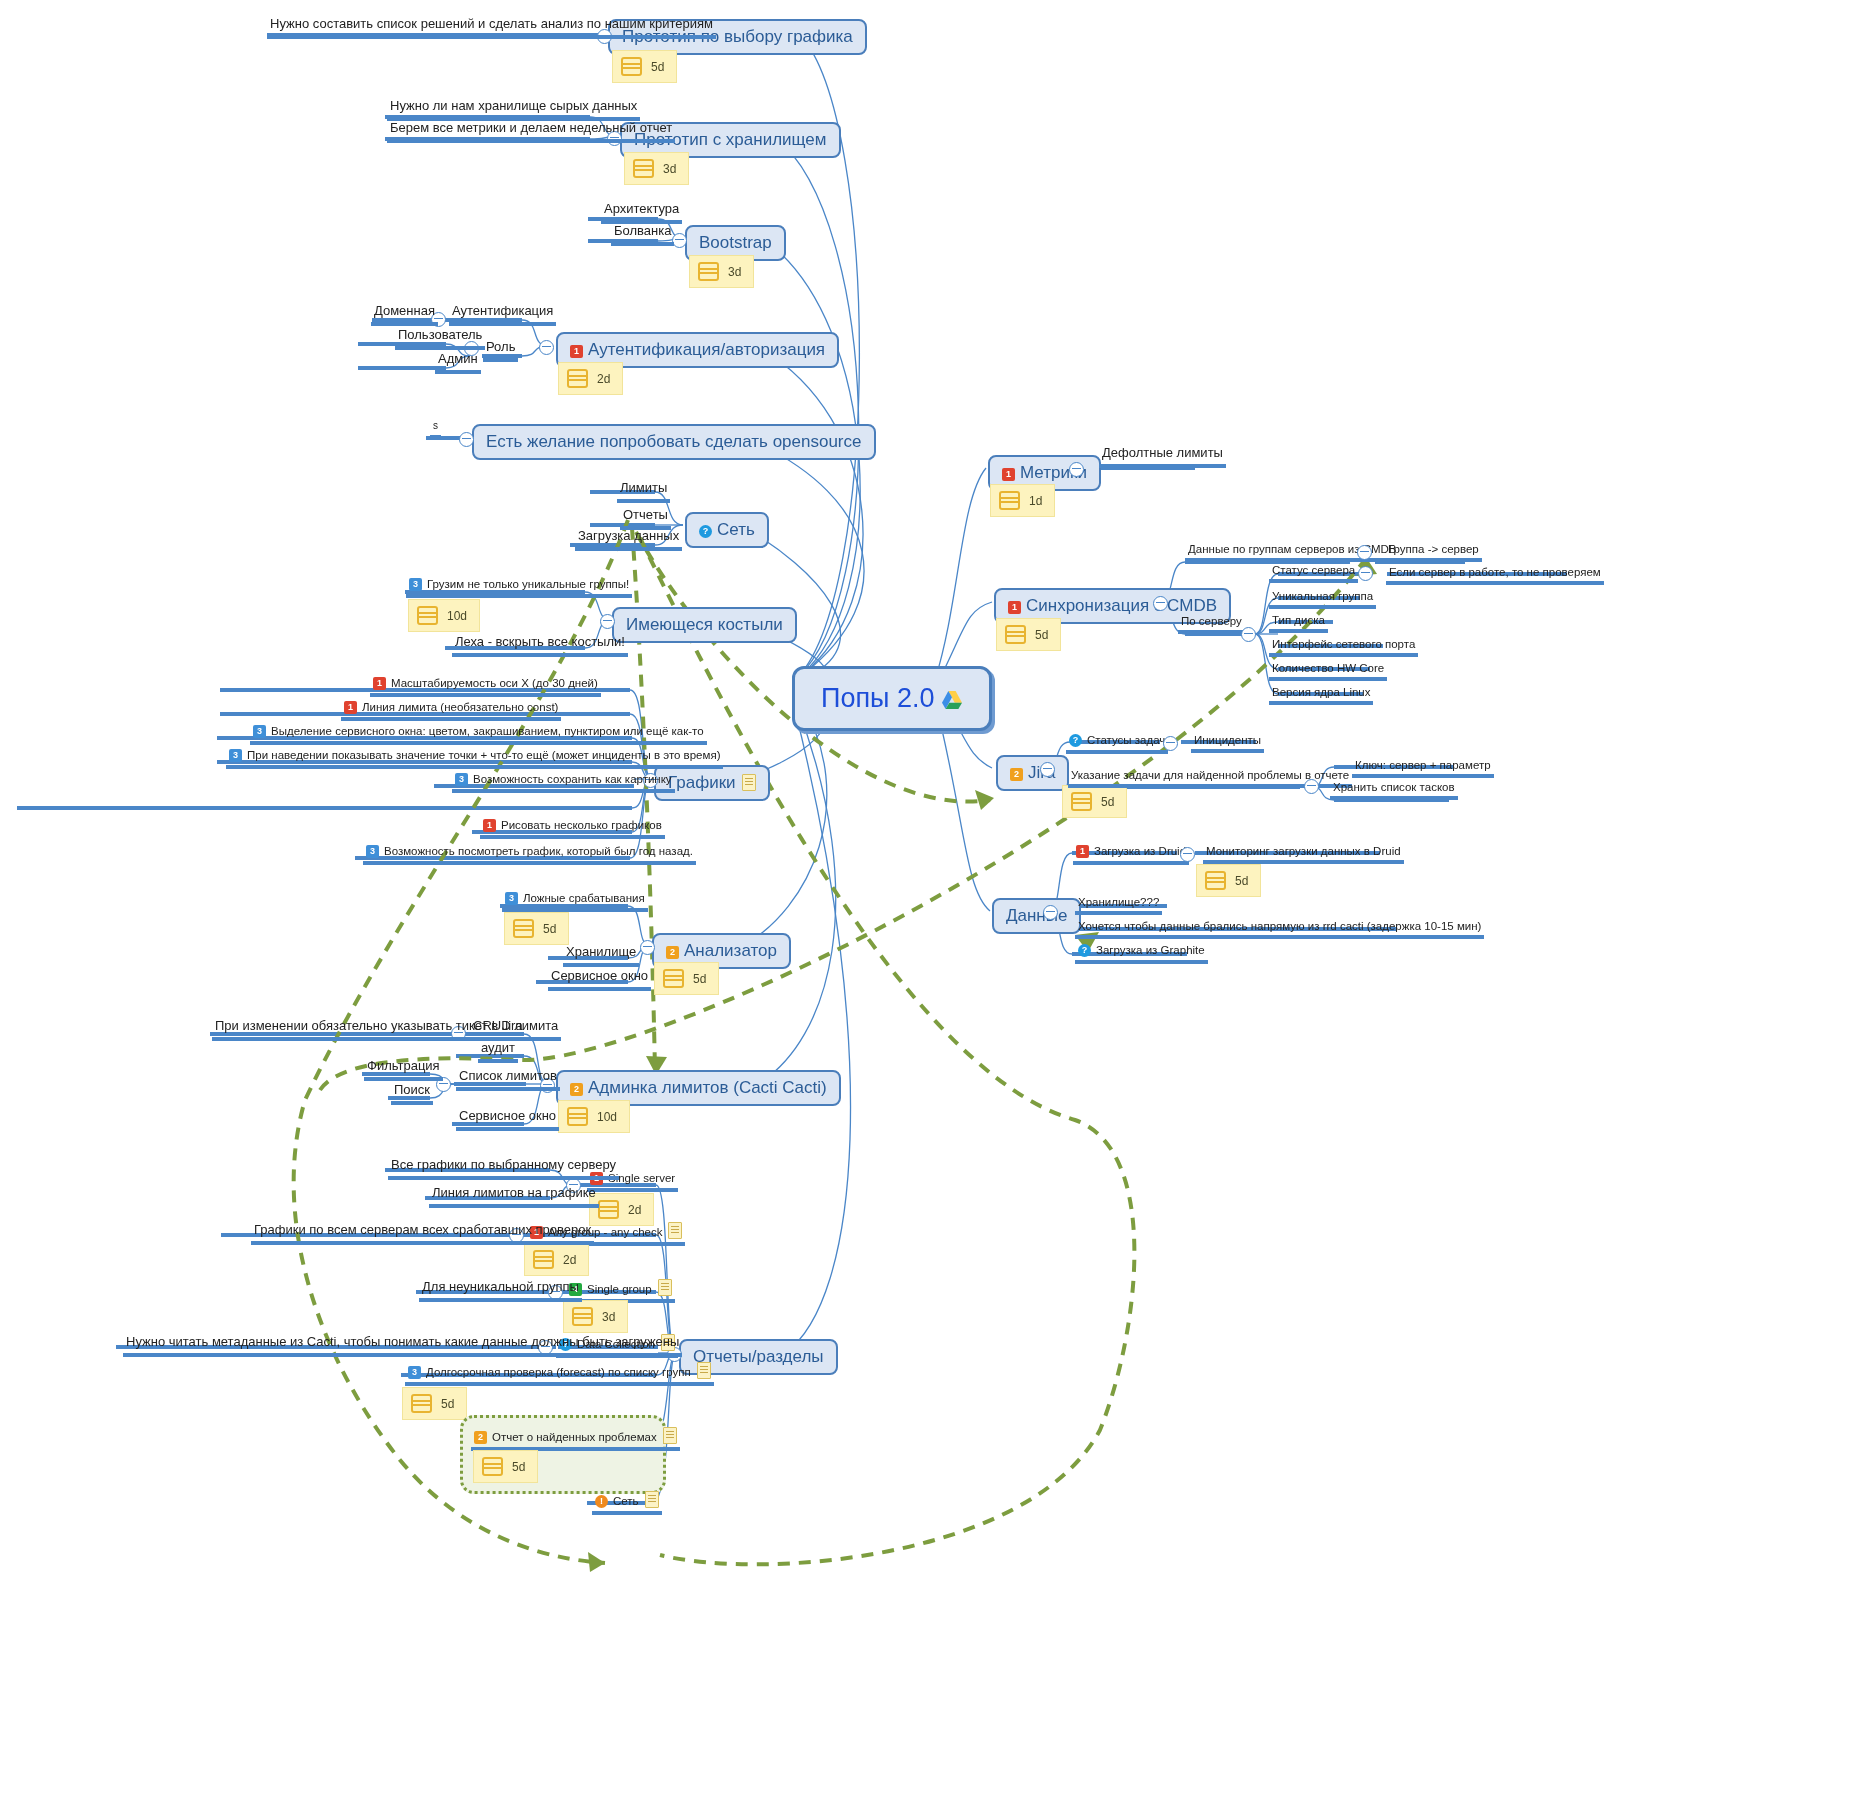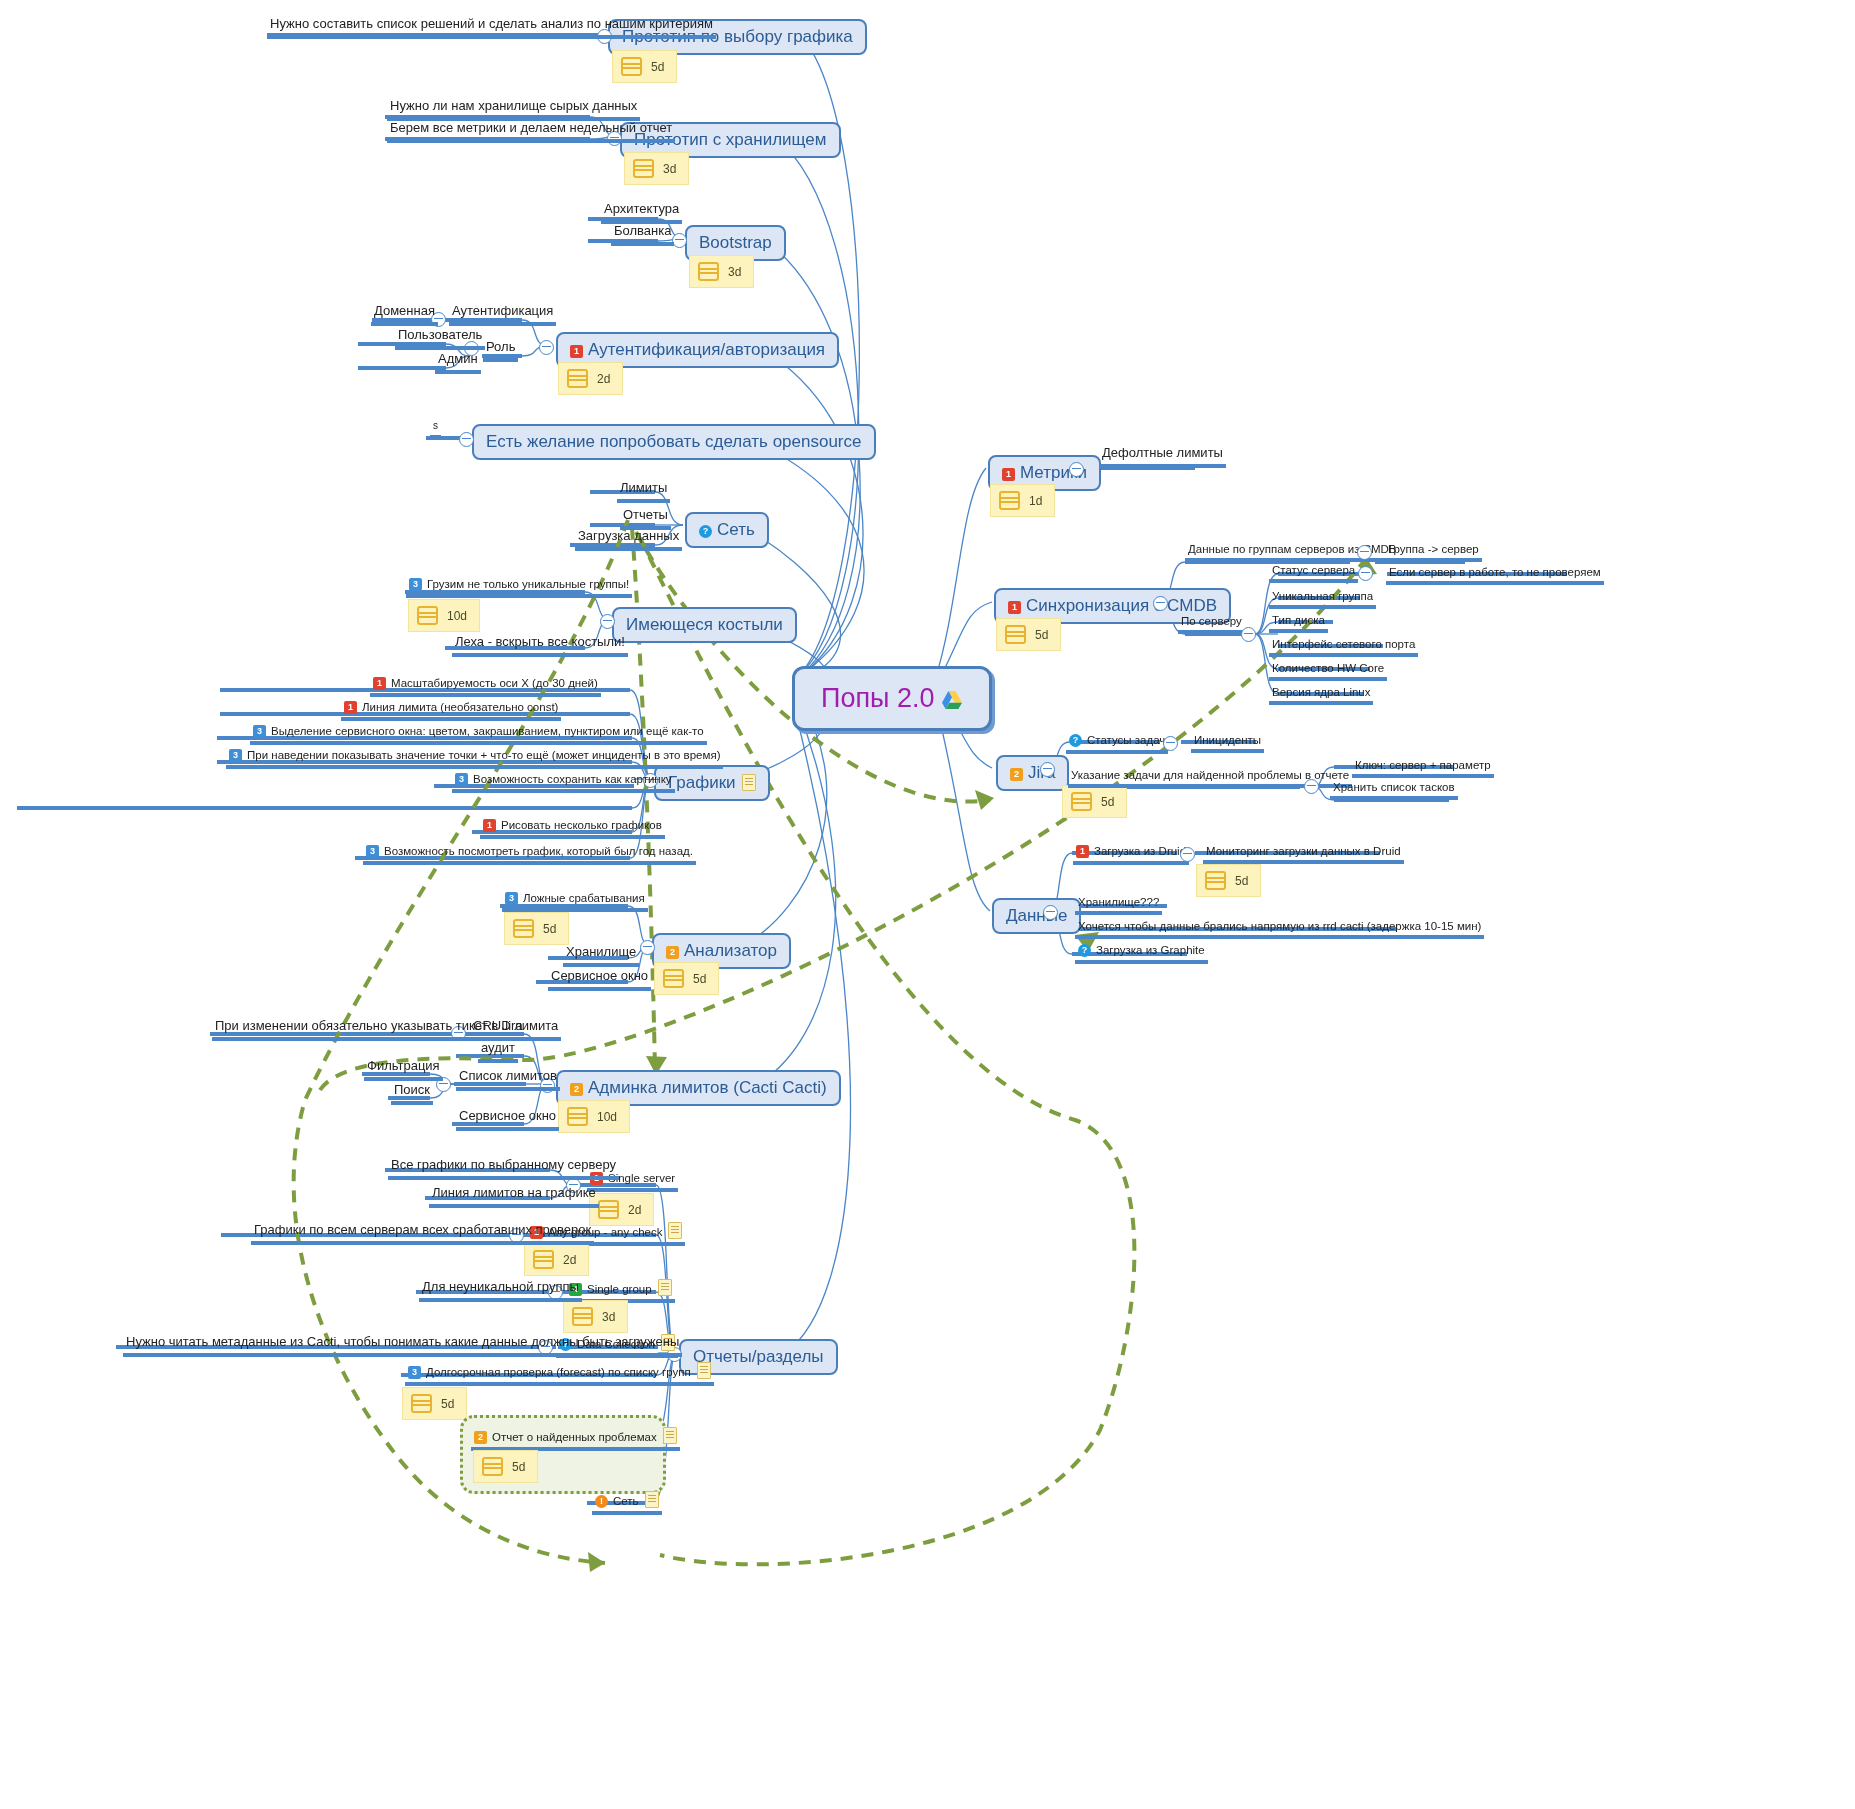--- a/index.html
+++ b/index.html
@@ -5,21 +5,21 @@
   html,body{margin:0;padding:0;background:#ffffff;}
   body{font-family:"Liberation Sans","DejaVu Sans",sans-serif;color:#333;}
   #canvas{position:relative;width:1855px;height:1809px;overflow:hidden;background:#fff;}
   svg.links{position:absolute;left:0;top:0;width:1855px;height:1809px;pointer-events:none;}
 
   
   .node{position:absolute;white-space:nowrap;}
 
   .root{
     background:#dce6f4;border:3px solid #4a7ebb;border-radius:12px;
-    color:#a21caf;font-size:27px;padding:14px 26px;
+    color:#1d4ed8;font-size:27px;padding:14px 26px;
     box-shadow:3px 3px 0 #6f9bd1;
   }
   .lvl1{
     background:#dce6f4;border:2px solid #4a7ebb;border-radius:8px;
     color:#2b5c96;font-size:17px;padding:6px 12px;
   }
   .lvl2, .plain{
     color:#222;font-size:13px;padding:0 3px 4px 3px;
     border-bottom:4px solid #4a86c8;
   }

